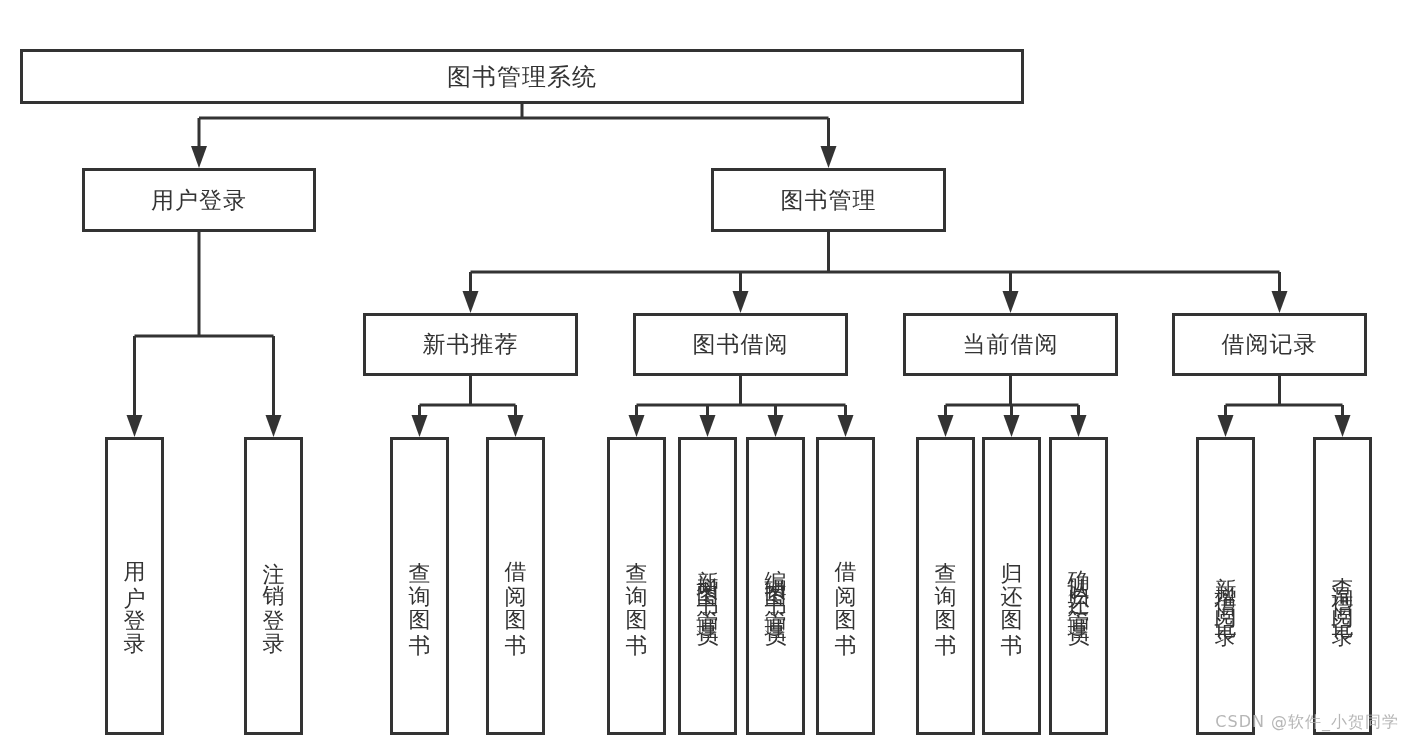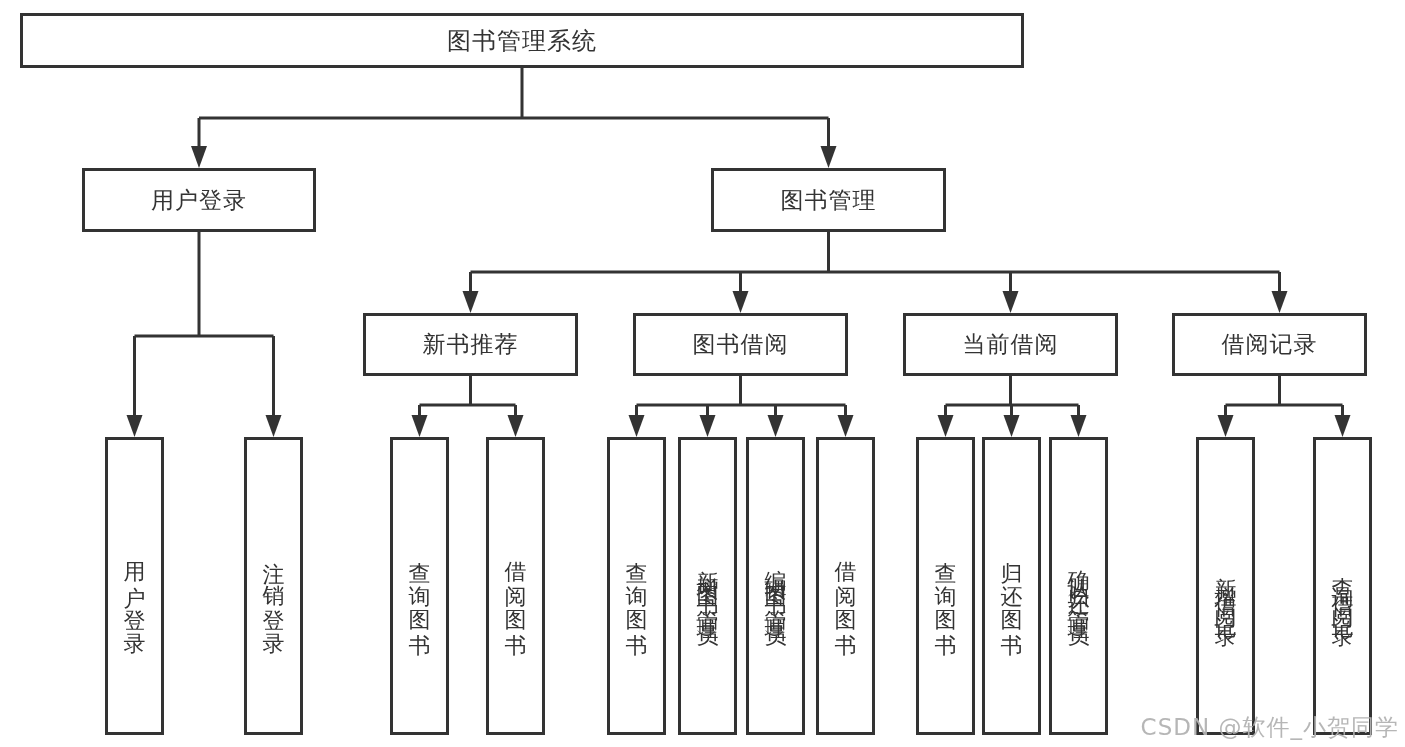--- a/index.html
+++ b/index.html
@@ -14,35 +14,35 @@
   svg.connectors{position:absolute;left:0;top:0;z-index:1;}
   .node{
     position:absolute;
     box-sizing:border-box;
     border:3px solid #333333;
     background:#ffffff;
     display:flex;align-items:center;justify-content:center;
     z-index:2;
   }
   .hnode{font-size:23px;letter-spacing:1px;white-space:nowrap;}
-  .root{font-size:24px;}
+  .root{font-size:24px;margin-top:36px;}
   .vnode{
     writing-mode:vertical-rl;
     text-orientation:mixed;
     font-size:22px;
     line-height:1;
     white-space:nowrap;
   }
   .sp4{letter-spacing:24px;padding-top:12px;}
   .sp6{letter-spacing:10px;padding-top:5px;}
   .sp8{letter-spacing:8px;padding-top:4px;}
   .watermark{
     position:absolute;
     right:6px;top:712px;
-    font-size:23px;
+    font-size:16px;
     color:rgba(178,178,178,0.95);
     white-space:nowrap;
     z-index:5;
     letter-spacing:1px;
     text-align:center;
   }
 </style>
 </head>
 <body>
 

